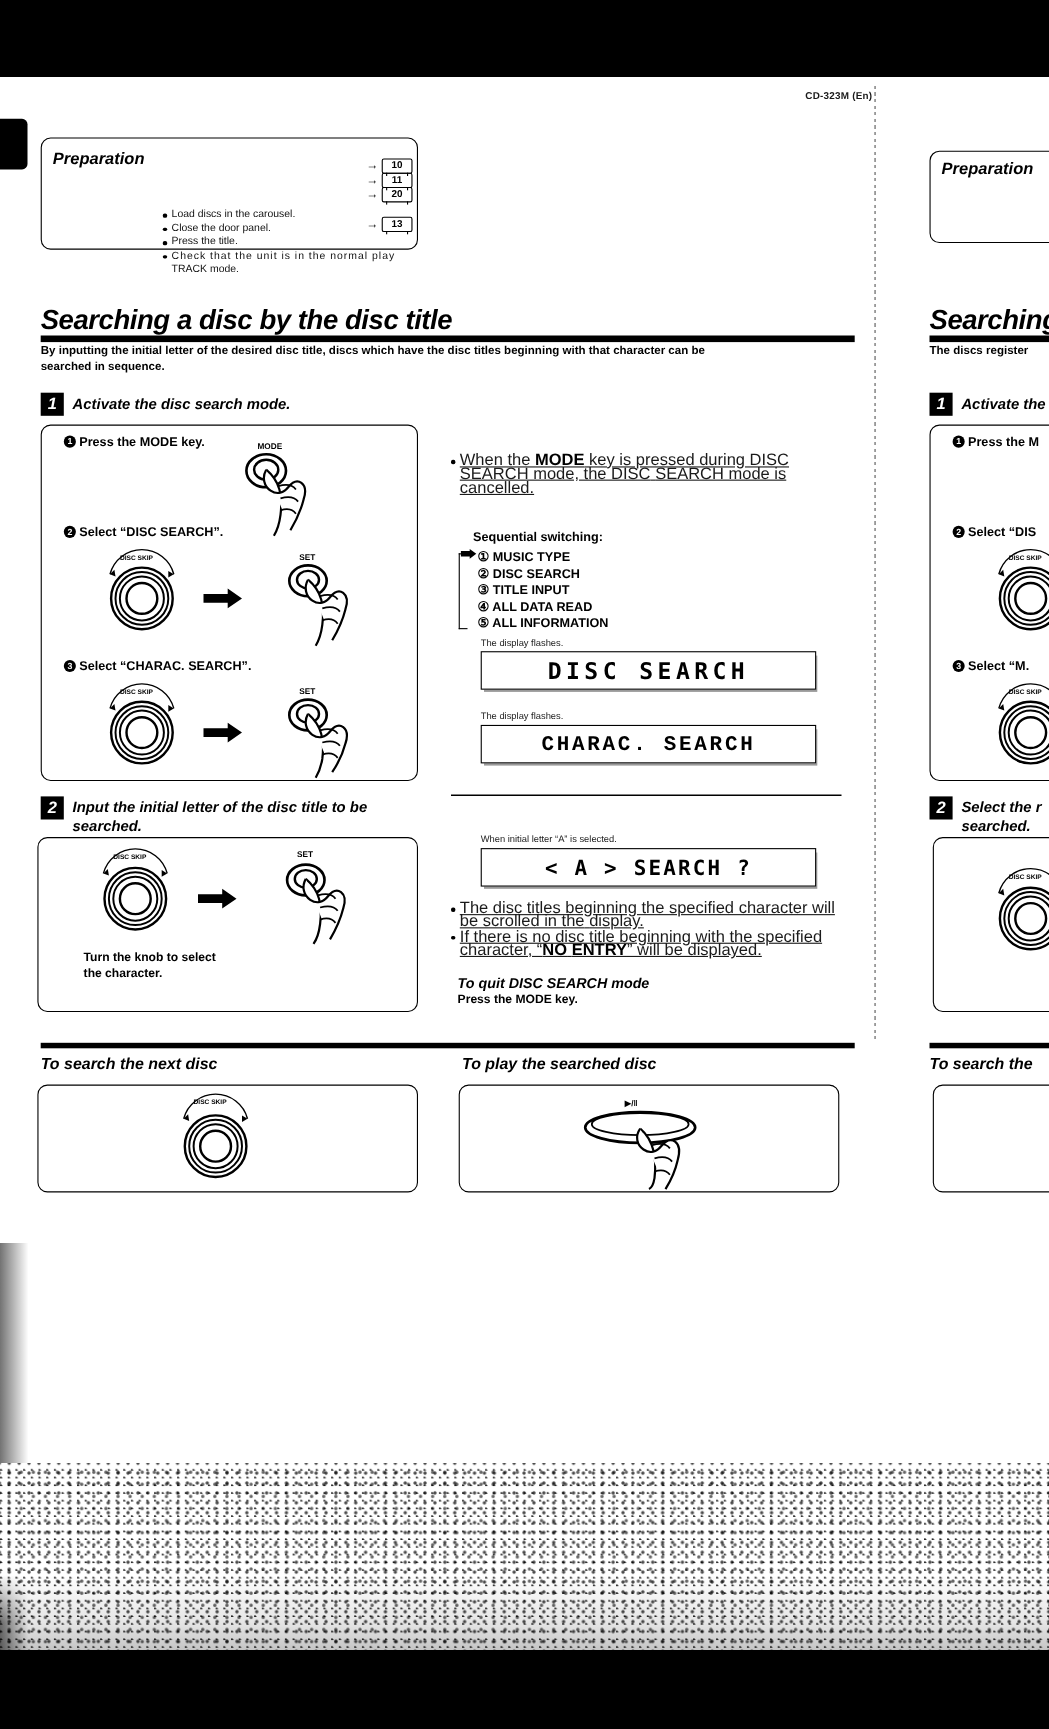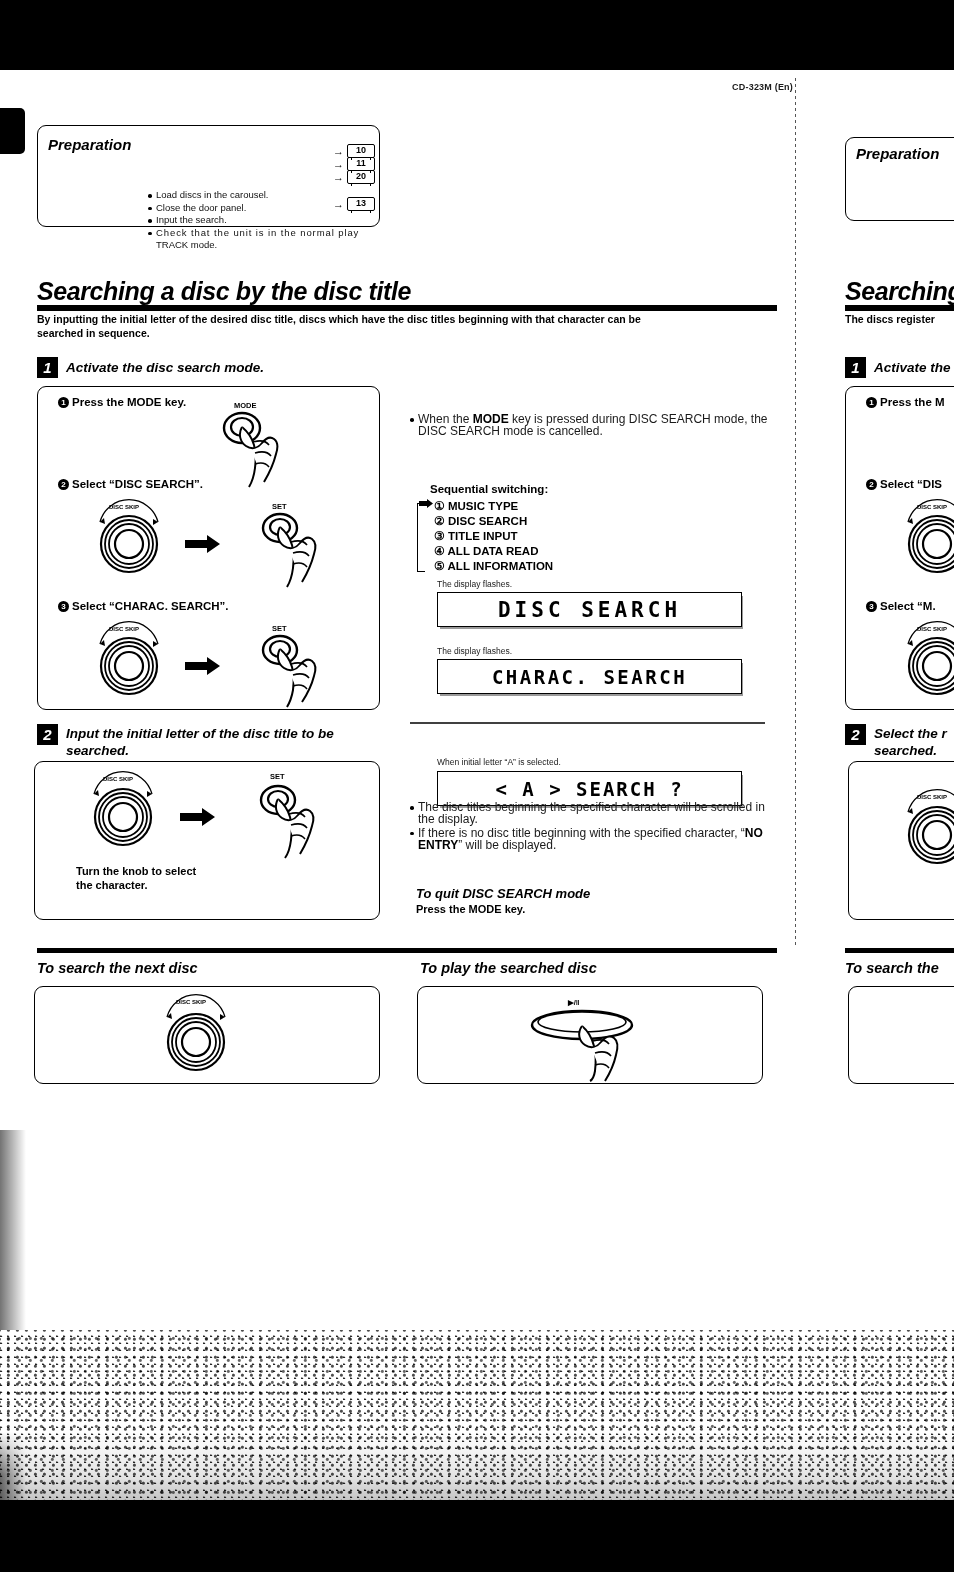--- a/index.html
+++ b/index.html
@@ -53,21 +53,21 @@
   .step{position:absolute;width:21px;height:21px;background:#000;color:#fff;
     font-weight:bold;font-style:italic;font-size:15px;text-align:center;line-height:21px;}
   .step-t{position:absolute;font-style:italic;font-weight:bold;font-size:13.5px;line-height:17px;color:#000;}
 
   
   .cnum{display:inline-block;width:11px;height:11px;border-radius:50%;background:#000;color:#fff;
     font-size:8px;font-weight:bold;text-align:center;line-height:11px;vertical-align:1px;margin-right:3px;}
   .bitem{position:absolute;font-size:11.5px;font-weight:bold;color:#000;white-space:nowrap;}
 
   
-  .btxt{position:absolute;font-size:12px;line-height:12.4px;color:#1a1a1a;}
+  .btxt{position:absolute;font-size:15px;line-height:12.4px;color:#1a1a1a;text-decoration:underline;}
   .btxt b{color:#000;}
   .bul{position:relative;padding-left:8px;}
   .bul:before{content:"";position:absolute;left:0;top:5px;width:3.5px;height:3.5px;background:#000;border-radius:50%;}
   .cap{position:absolute;font-size:8.5px;color:#1a1a1a;}
   .hd2{position:absolute;font-style:italic;font-weight:bold;font-size:13px;color:#000;}
   .hd3{position:absolute;font-weight:bold;font-size:11px;color:#000;}
   .seqhead{position:absolute;font-weight:bold;font-size:11.5px;color:#000;}
 
   
   .brk{position:absolute;border-left:1.6px solid #000;border-top:1.6px solid #000;border-bottom:1.6px solid #000;width:7px;}
@@ -102,21 +102,21 @@
   <div class="hdr">CD-323M (En)</div>
 
   <div class="gutter"></div>
 
   <div class="rbox" style="left:37px;top:125px;width:341px;height:100px;"></div>
   <div class="prep-title" style="left:48px;top:136px;">Preparation</div>
 
   <div class="prep-list" style="left:148px;top:146px;width:185px;margin-top:43px;">
     <div class="li">Load discs in the carousel.</div>
     <div class="li">Close the door panel.</div>
-    <div class="li">Input the search.</div>
+    <div class="li">Press the title.</div>
     <div class="li" style="letter-spacing:.9px;">Check that the unit is in the normal play</div>
     <div style="padding-left:8px;">TRACK mode.</div>
   </div>
 
   <div class="arr" style="left:333px;top:146px;">→</div>
   <div class="pgref" style="left:347px;top:144px;">10</div>
   <div class="arr" style="left:333px;top:159px;">→</div>
   <div class="pgref" style="left:347px;top:157px;">11</div>
   <div class="arr" style="left:333px;top:172px;">→</div>
   <div class="pgref" style="left:347px;top:170px;">20</div>
@@ -267,21 +267,21 @@
 
   <div class="cap" style="left:437px;top:579px;">The display flashes.</div>
   <div class="lcd-shadow" style="left:440px;top:596px;width:303px;height:33px;"></div>
   <div class="lcd dots" style="left:437px;top:592px;width:303px;height:33px;">
     <span>DISC SEARCH</span>
   </div>
 
   <div class="cap" style="left:437px;top:646px;">The display flashes.</div>
   <div class="lcd-shadow" style="left:440px;top:663px;width:303px;height:33px;"></div>
   <div class="lcd dots" style="left:437px;top:659px;width:303px;height:33px;">
-    <span style="font-size:19px;letter-spacing:2.5px;">CHARAC. SEARCH</span>
+    <span style="font-size:19px;letter-spacing:2.5px;font-family:Liberation Mono, monospace;">CHARAC. SEARCH</span>
   </div>
 
   <div class="step" style="left:37px;top:724px;">2</div>
   <div class="step-t" style="left:66px;top:725px;">
     <div>Input the initial letter of the disc title to be</div>
     <div>searched.</div>
   </div>
 
   <div class="rbox" style="left:34px;top:761px;width:344px;height:157px;"></div>
 
@@ -328,21 +328,21 @@
         <line x1="0" y1="1" x2="355" y2="1" stroke="#000" stroke-width="1.3"></line>
       </svg>
   </div>
 
   <div class="subcap" style="left:437px;top:757px;">When initial letter “A” is selected.</div>
   <div class="lcd-shadow" style="left:440px;top:775px;width:303px;height:33px;"></div>
   <div class="lcd dots" style="left:437px;top:771px;width:303px;height:33px;">
     <span style="font-size:19px;letter-spacing:2px;">&lt; A &gt;  SEARCH  ?</span>
   </div>
 
-  <div class="btxt" style="left:410px;top:801px;width:358px;">
+  <div class="btxt" style="left:410px;top:820px;width:358px;">
     <div class="bul">
       <span>The disc titles beginning the specified character will be scrolled in the</span> <span>display.</span>
     </div>
     <div class="bul" style="margin-top:1px;">
       <span>If there is no disc title beginning with the specified character, “</span><b>NO</b>
       <b>ENTRY</b><span>” will be displayed.</span>
     </div>
   </div>
 
   <div class="hd2" style="left:416px;top:886px;">To quit DISC SEARCH mode</div>

